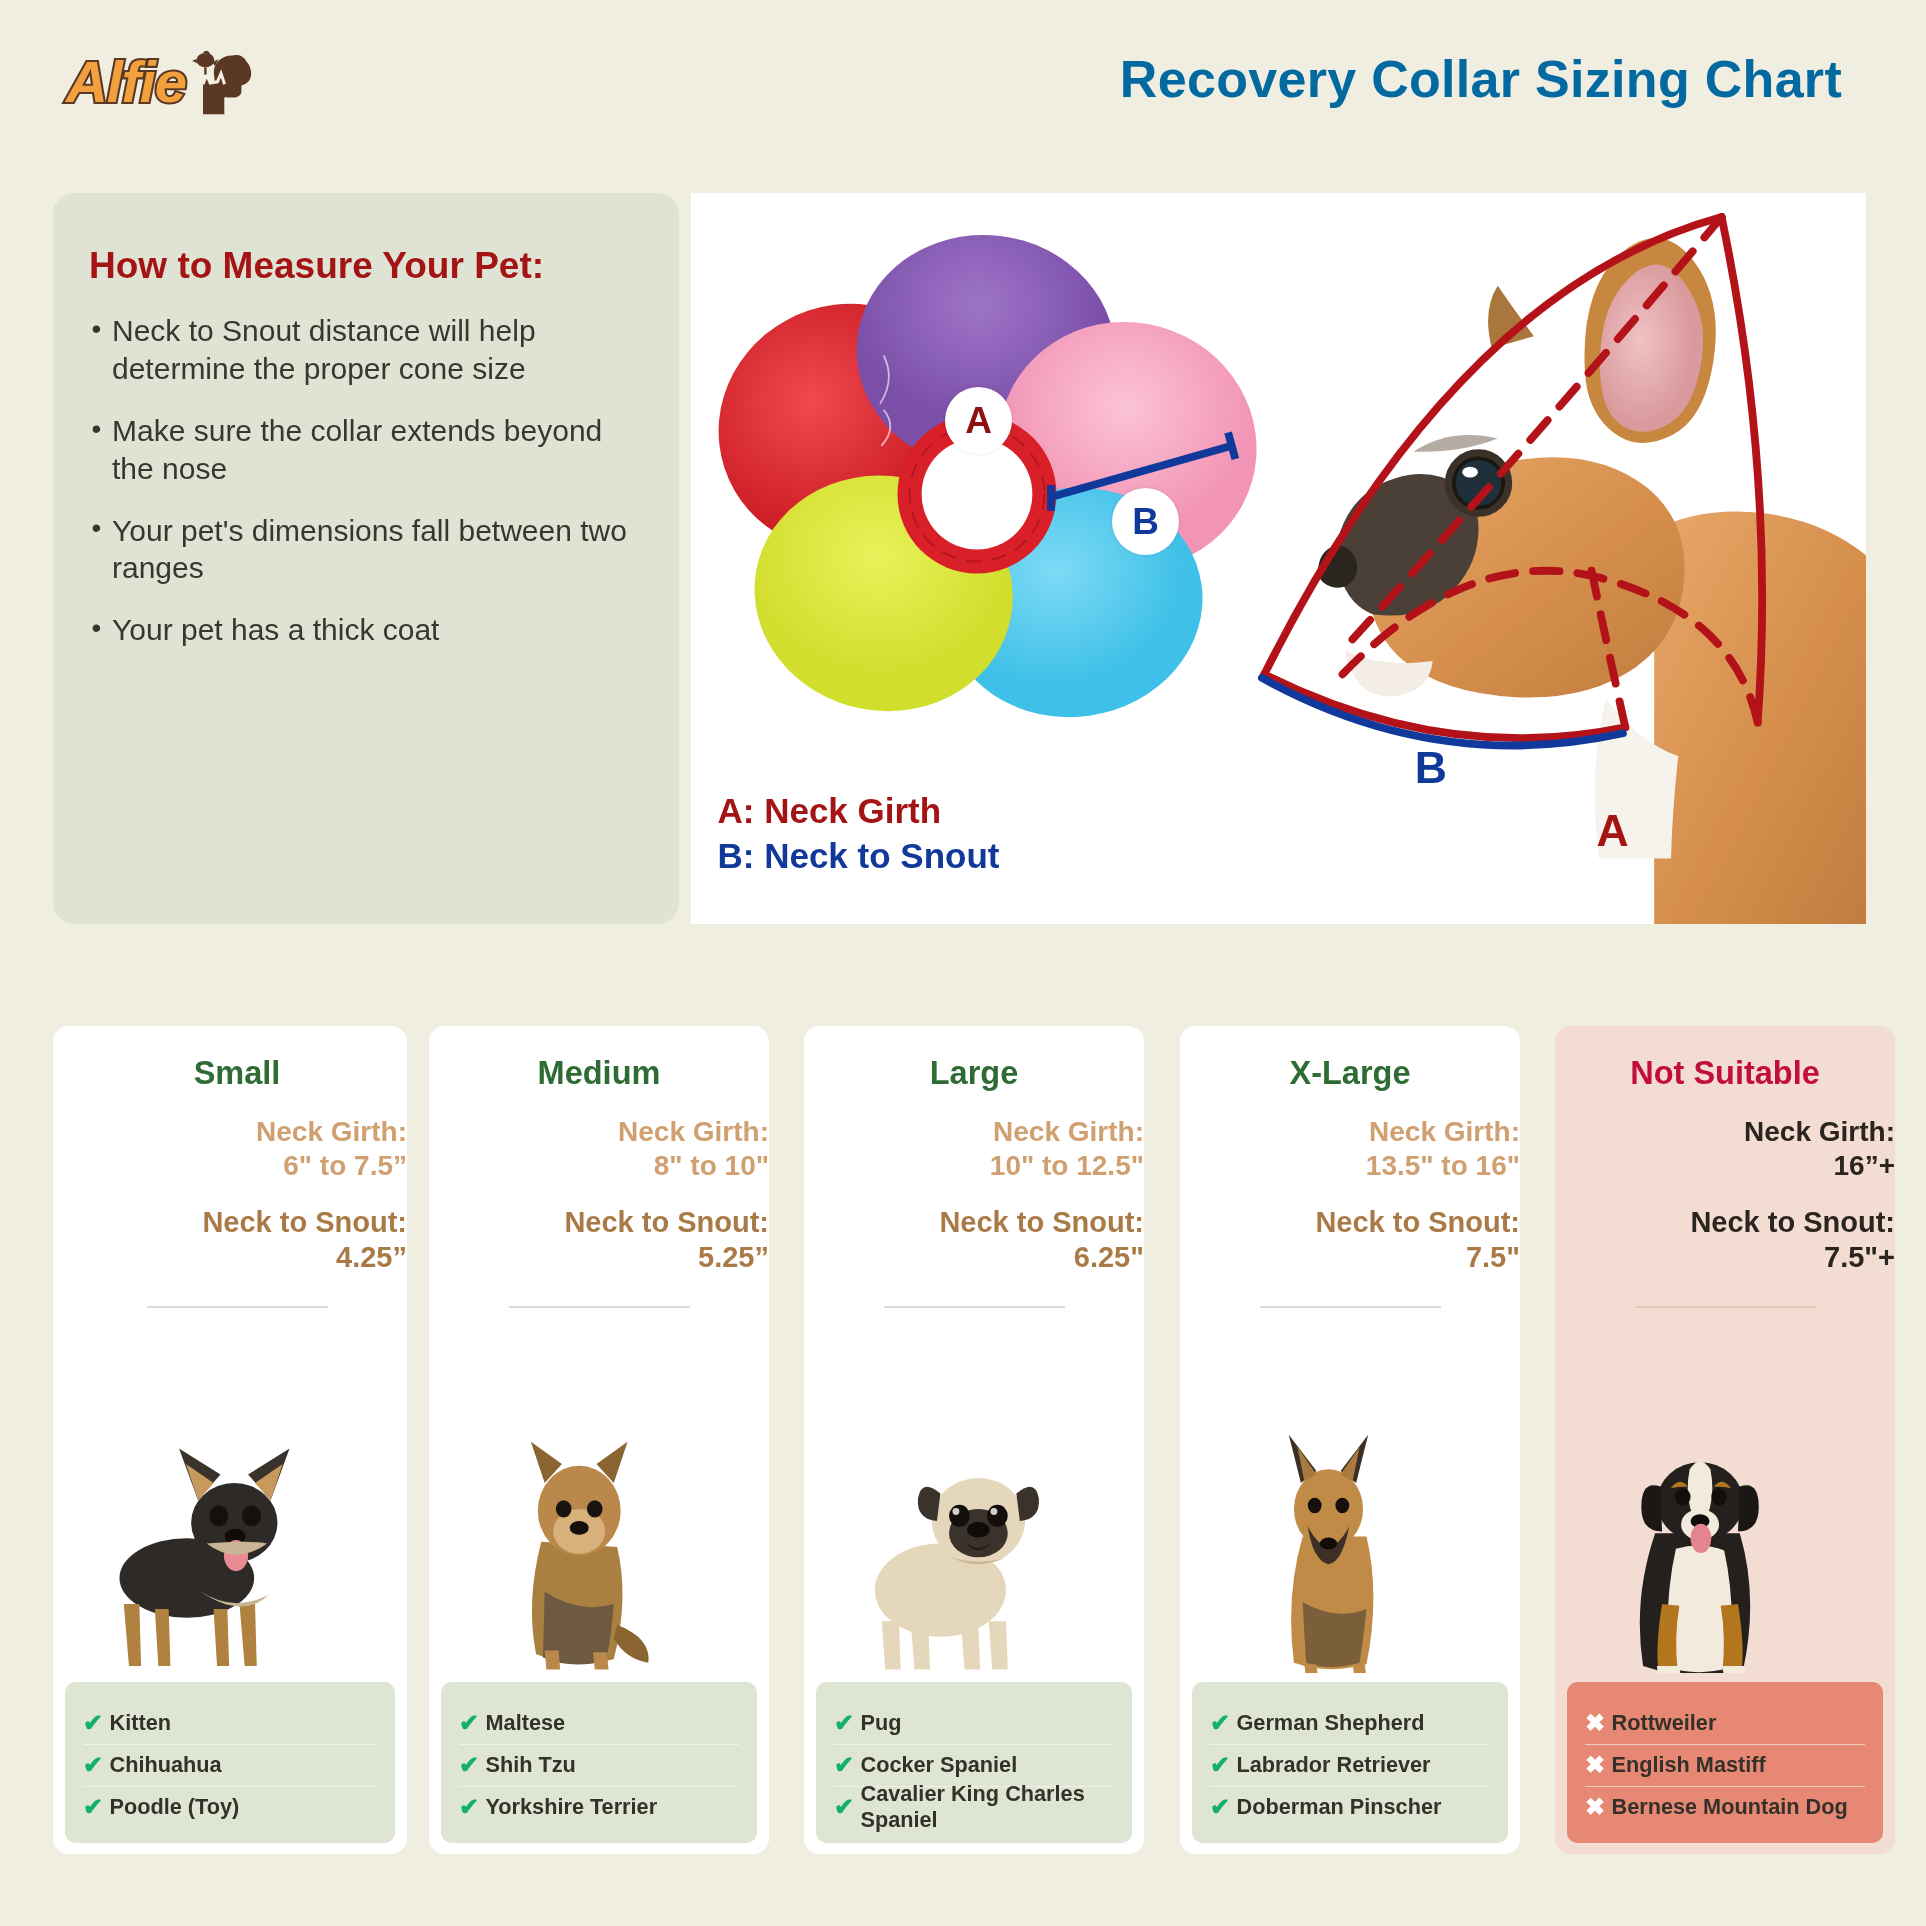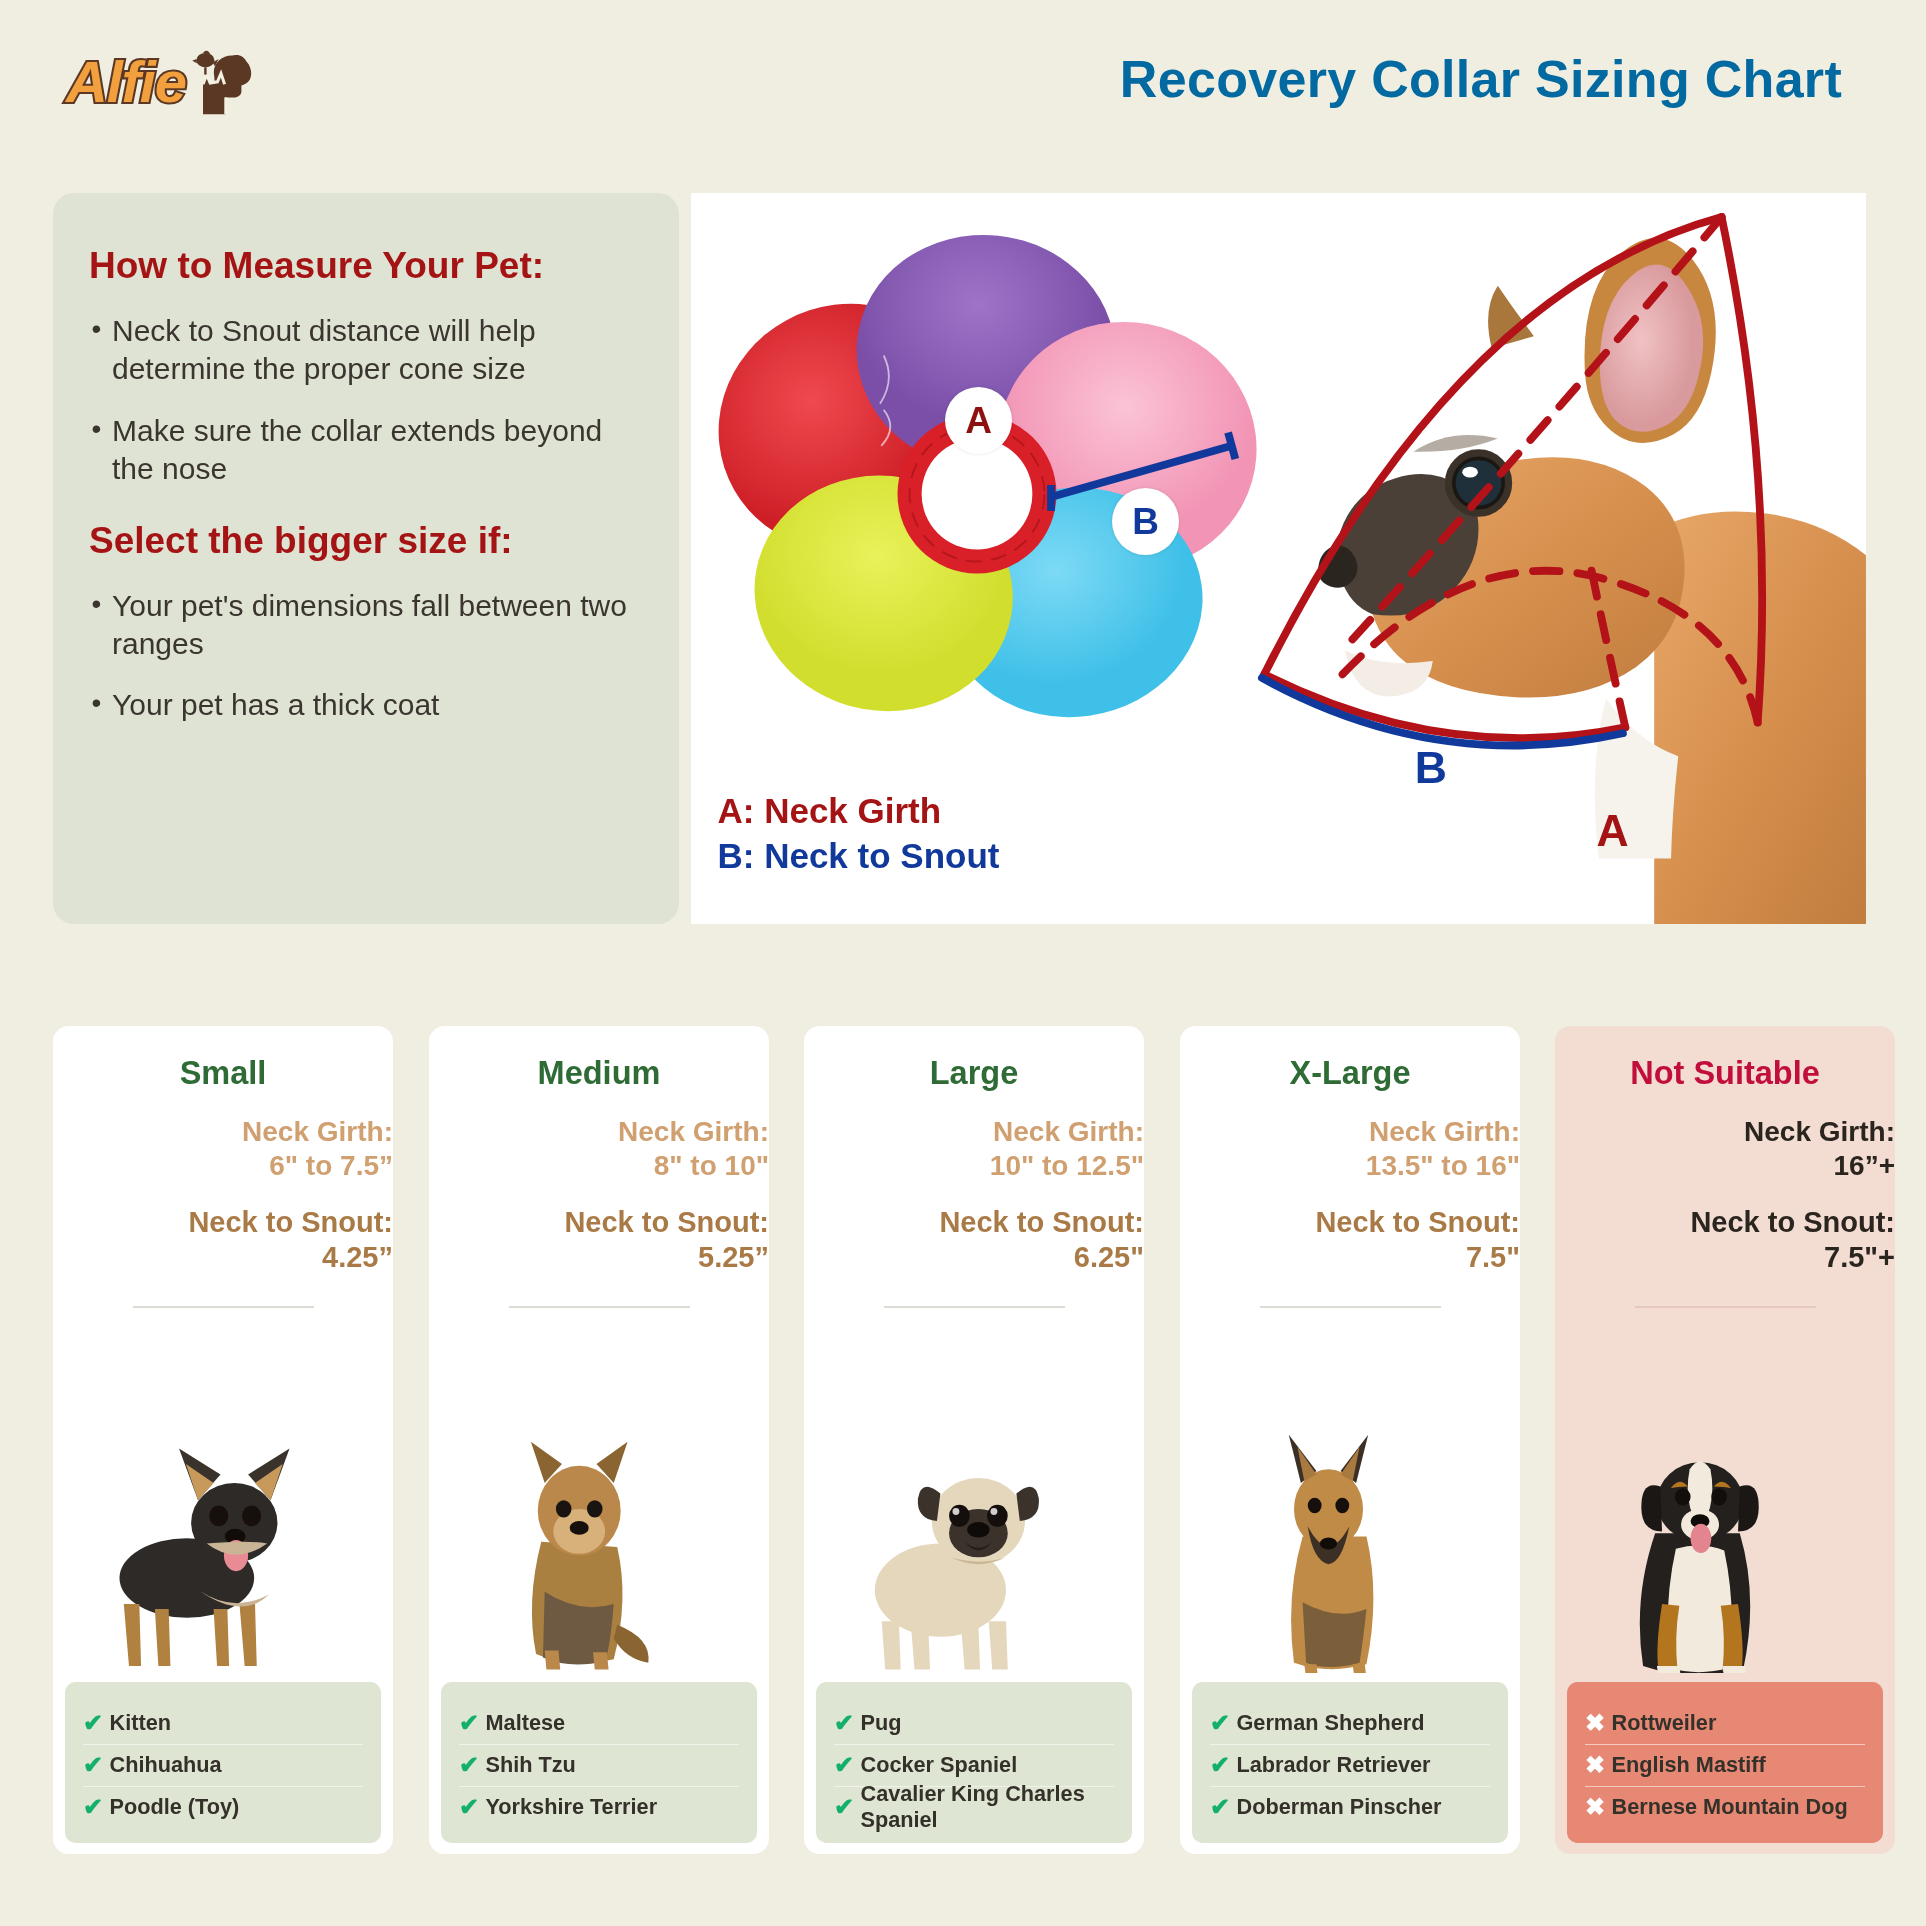--- a/index.html
+++ b/index.html
@@ -137,21 +137,20 @@
   <div class="page-title">Recovery Collar Sizing Chart</div>
 </div>
 
 <div class="measure-panel">
   <div class="mp-inner">
     <div class="mp-head">How to Measure Your Pet:</div>
     <ul class="mp-list">
       <li>Neck to Snout distance will help determine the proper cone size</li>
       <li>Make sure the collar extends beyond the nose</li>
     </ul>
-    <div class="mp-head second">Select the bigger size if:</div>
     <ul class="mp-list">
       <li>Your pet's dimensions fall between two ranges</li>
       <li>Your pet has a thick coat</li>
     </ul>
   </div>
 </div>
 
 <div class="visual-panel">
 
   <div class="collar">
@@ -259,21 +258,21 @@
 
       <path d="M48 806 q290 160 600 92" fill="none" stroke="#11399B" stroke-width="13" stroke-linecap="round"></path>
       <text x="302" y="980" font-family="Liberation Sans, sans-serif" font-size="74" font-weight="bold" fill="#11399B">B</text>
       <text x="604" y="1085" font-family="Liberation Sans, sans-serif" font-size="74" font-weight="bold" fill="#A51414">A</text>
     </svg>
   </div>
 </div>
 
 <div class="cards">
 
-  <div class="card" style="left:53px;">
+  <div class="card" style="left:53px;padding-left:14px;">
     <div class="card-title">Small</div>
     <div class="spec girth">
       <div class="spec-label">Neck Girth:</div>
       <div class="spec-value">6" to 7.5”</div>
     </div>
     <div class="spec snout">
       <div class="spec-label">Neck to Snout:</div>
       <div class="spec-value">4.25”</div>
     </div>
     <div class="divider"></div>

